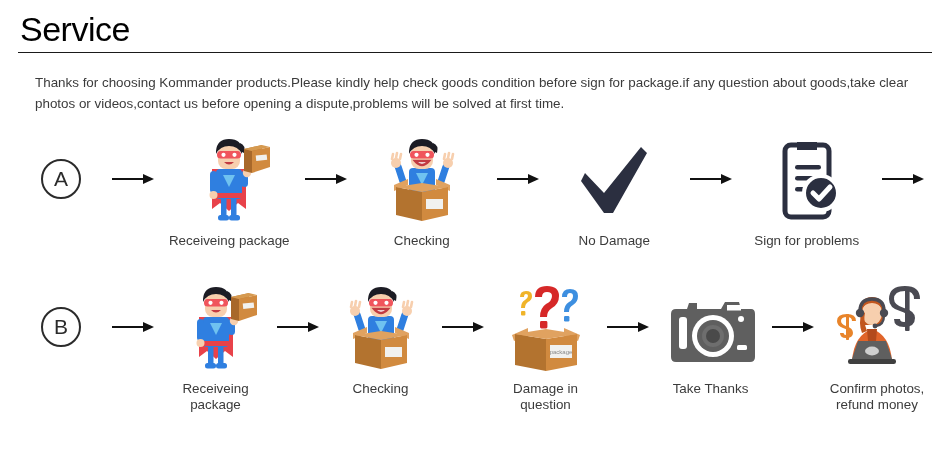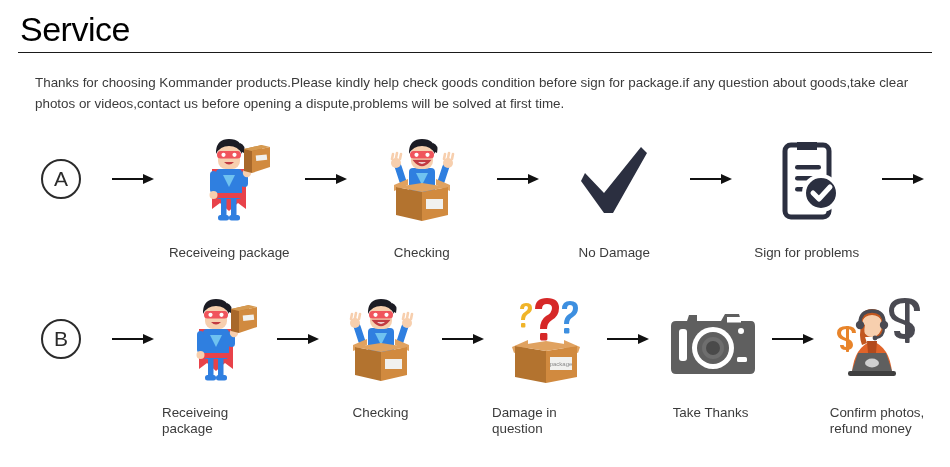--- a/index.html
+++ b/index.html
@@ -118,23 +118,24 @@
     flex-direction: column;
     align-items: center;
   }
   .step-art {
     height: 96px;
     display: flex;
     align-items: flex-end;
     justify-content: center;
   }
   .step-label {
-    margin-top: 18px;
+    margin-top: 6px;
     font-size: 13.4px;
     color: #3b3b3b;
+    text-align: center;
     line-height: 1.22;
     white-space: pre-line;
   }
 </style>
 </head>
 <body>
 
 <div class="page">
 
   <div class="title">Service</div>

